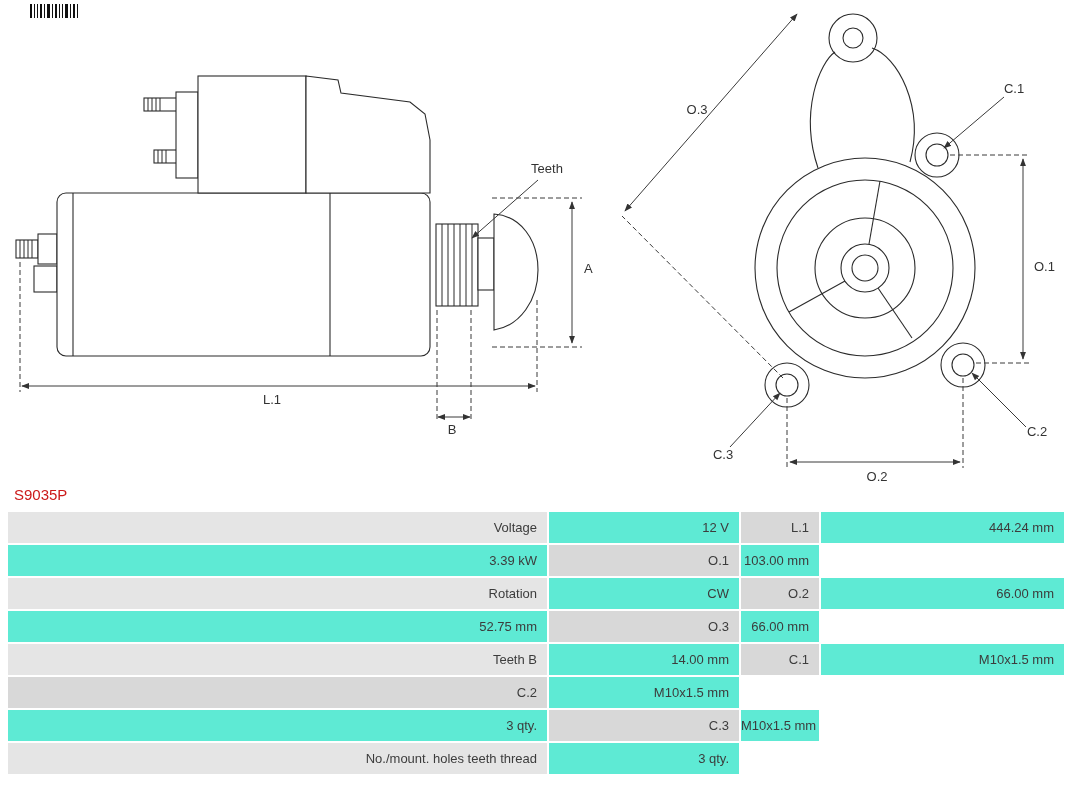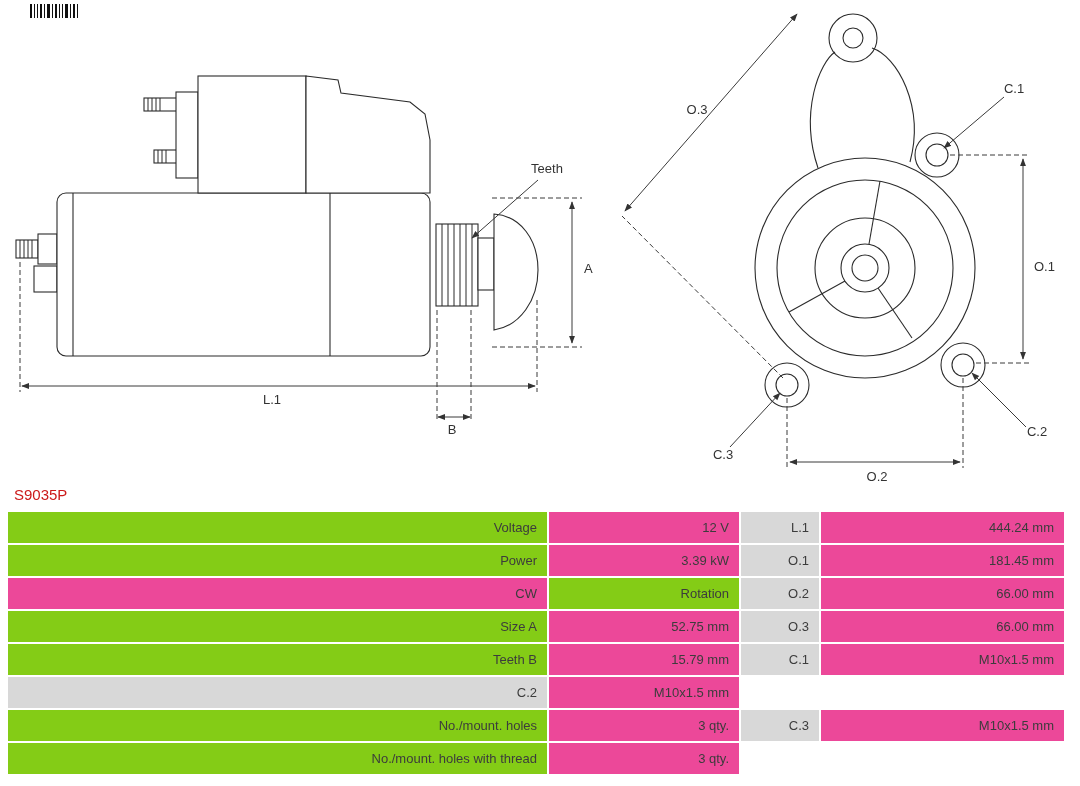--- a/index.html
+++ b/index.html
@@ -20,23 +20,23 @@
     color:#cc1a1a; font-size:15px; line-height:18px;
     margin:2px 7px 8px 14px;
   }
   .spec-table { margin-left:8px; width:1056px; display:flex; flex-direction:column; gap:2px; }
   .row { display:grid; grid-template-columns:539px 190px 78px 243px; gap:2px; }
   .cell {
     height:31px; line-height:31px; padding-right:10px;
     text-align:right; font-size:13px; color:#3c3c3c;
     white-space:nowrap; overflow:hidden;
   }
-  .cell.label     { background:#84cc16; }
+  .cell.label     { background:#e5e5e5; }
   .cell.dim-label { background:#d8d8d8; }
-  .cell.value     { background:#ec4899; }
+  .cell.value     { background:#5eead4; }
   .cell.blank     { background:#ffffff; }
 </style>
 </head>
 <body>
 
 <div class="drawing-wrap">
 <svg width="1080" height="484" viewBox="0 0 1080 484">
   <defs>
     <marker id="arr" viewBox="0 0 10 10" refX="9" refY="5" markerWidth="8" markerHeight="8" orient="auto-start-reverse">
       <path d="M0,1.2 L10,5 L0,8.8 Z" fill="#333"></path>
@@ -164,52 +164,49 @@
 <div class="part-number">S9035P</div>
 
 <div class="spec-table">
   <div class="row">
     <div class="cell label">Voltage</div>
     <div class="cell value">12 V</div>
     <div class="cell dim-label">L.1</div>
     <div class="cell value">444.24 mm</div>
   </div>
   <div class="row">
-    <div class="cell label">Power</div>
     <div class="cell value">3.39 kW</div>
     <div class="cell dim-label">O.1</div>
-    <div class="cell value">181.45 mm</div>
-  </div>
-  <div class="row">
+    <div class="cell value">103.00 mm</div>
+  </div>
+  <div class="row">
+    <div class="cell label">Rotation</div>
     <div class="cell value">CW</div>
-    <div class="cell label">Rotation</div>
     <div class="cell dim-label">O.2</div>
     <div class="cell value">66.00 mm</div>
   </div>
   <div class="row">
-    <div class="cell label">Size A</div>
     <div class="cell value">52.75 mm</div>
     <div class="cell dim-label">O.3</div>
     <div class="cell value">66.00 mm</div>
   </div>
   <div class="row">
     <div class="cell label">Teeth B</div>
-    <div class="cell value">15.79 mm</div>
+    <div class="cell value">14.00 mm</div>
     <div class="cell dim-label">C.1</div>
     <div class="cell value">M10x1.5 mm</div>
   </div>
   <div class="row">
     <div class="cell dim-label">C.2</div>
     <div class="cell value">M10x1.5 mm</div>
   </div>
   <div class="row">
-    <div class="cell label">No./mount. holes</div>
     <div class="cell value">3 qty.</div>
     <div class="cell dim-label">C.3</div>
     <div class="cell value">M10x1.5 mm</div>
   </div>
   <div class="row">
-    <div class="cell label">No./mount. holes with thread</div>
+    <div class="cell label">No./mount. holes teeth thread</div>
     <div class="cell value">3 qty.</div>
     <div class="cell blank"></div>
     <div class="cell blank"></div>
   </div>
 </div>
 
 </body></html>

